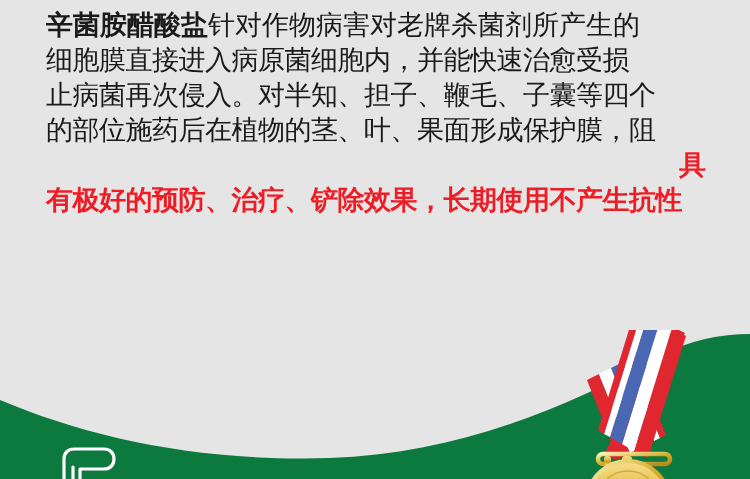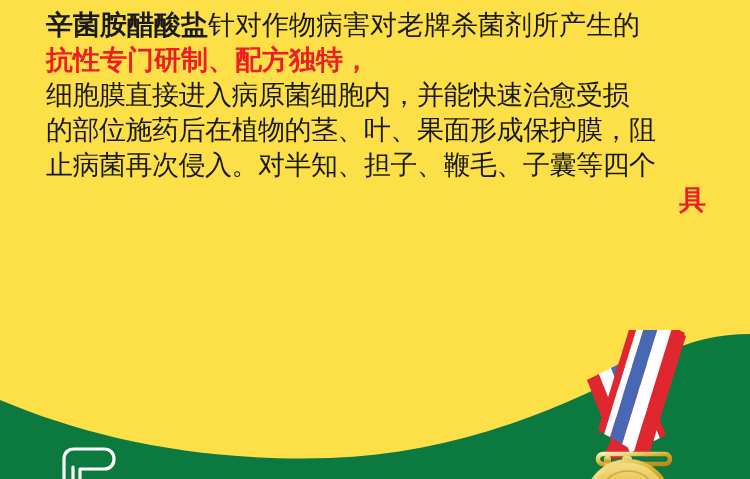--- a/index.html
+++ b/index.html
@@ -5,21 +5,21 @@
   html, body {
     margin: 0;
     padding: 0;
     background: #ffffff;
   }
   #page {
     position: relative;
     width: 750px;
     height: 479px;
     overflow: hidden;
-    background: #fde047;
+    background: #e5e5e5;
     font-family: "Liberation Sans", "DejaVu Sans", sans-serif;
   }
 
   
   .copy-block {
     position: absolute;
     left: 46px;
     top: 8px;
     width: 660px;
     font-size: 27px;
@@ -154,28 +154,28 @@
         <circle cx="128" cy="172" r="41" fill="url(#goldGrad)" stroke="url(#goldRim)" stroke-width="4"></circle>
         <circle cx="128" cy="172" r="31" fill="none" stroke="#b8891a" stroke-width="1.6" opacity="0.55"></circle>
       </g>
     </svg>
   </div>
 
   <div class="copy-block">
 
     <div class="line"><span class="bold">辛菌胺醋酸盐</span><span>针对作物病害对老牌杀菌剂所产生的</span></div>
 
-    <div class="line red">抗性专门研制、配方独特，</div>
 
 
     <div class="line tight">细胞膜直接进入病原菌细胞内，并能快速治愈受损</div>
 
 
+    <div class="line tight">止病菌再次侵入。对半知、担子、鞭毛、子囊等四个</div>
+
     <div class="line tight">的部位施药后在植物的茎、叶、果面形成保护膜，阻</div>
-
-    <div class="line tight">止病菌再次侵入。对半知、担子、鞭毛、子囊等四个</div>
 
     <div class="line red align-right">具</div>
 
+    <div class="line red tight">有极好的预防、治疗、铲除效果，长期使用不产生抗性</div>
 
   </div>
 
 </div>
 
 </body></html>

